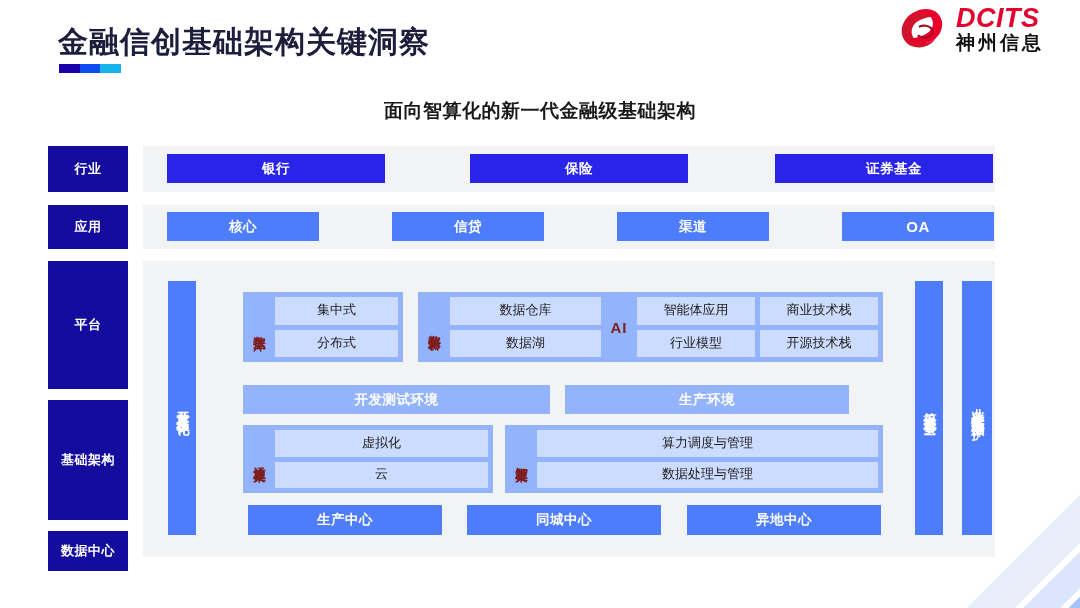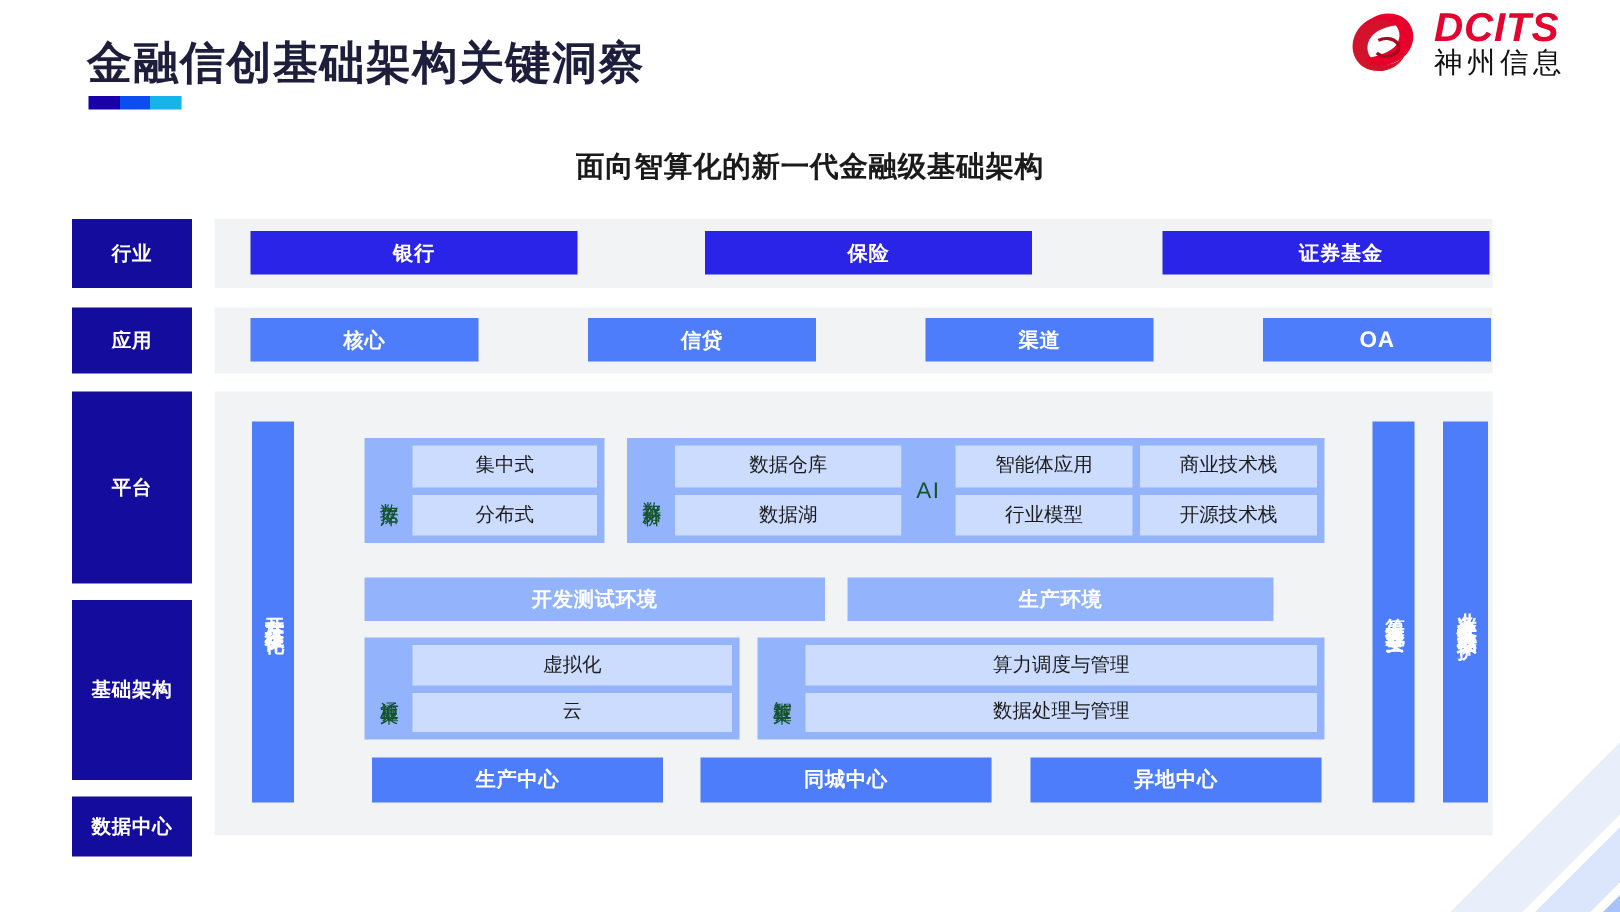--- a/index.html
+++ b/index.html
@@ -20,21 +20,21 @@
     font-size:30px; font-weight:bold; color:#1c1e3c; letter-spacing:1px;
     white-space:nowrap;
   }
   .title-rule { position:absolute; left:59px; top:64px; width:62px; height:9px; display:flex; }
   .title-rule i { flex:1 1 auto; display:block; height:100%; }
 
   .logo { position:absolute; right:36px; top:0; height:58px; display:flex; align-items:center; gap:8px; }
   .logo-mark { width:52px; height:52px; flex:0 0 52px; }
   .logo-txt { display:flex; flex-direction:column; justify-content:center; }
   .logo-en { font-size:27px; font-weight:bold; font-style:italic; color:#e3032e; line-height:1.05; letter-spacing:0.5px; }
-  .logo-cn { font-size:19px; font-weight:normal; color:#111; line-height:1.15; letter-spacing:3px; }
+  .logo-cn { font-size:19px; font-weight:bold; color:#111; line-height:1.15; letter-spacing:3px; }
 
   .subtitle {
     position:absolute; left:0; top:98px; width:1080px; text-align:center;
     font-size:19px; font-weight:bold; color:#1a1a1a; letter-spacing:0.5px;
   }
 
   
   .lbl {
     position:absolute; left:48px; width:80px;
     background:#130c9c; color:#fff;
@@ -77,21 +77,21 @@
   
   #chip-devops { left:168px; top:281px; width:28px; height:254px; font-size:13px; }
 
   
   #chip-compliance { left:915px; top:281px; width:28px; height:254px; font-size:13px; }
   #chip-bcdr       { left:962px; top:281px; width:30px; height:254px; font-size:13px; }
 
   
   .group { position:absolute; background:#93b4fd; display:flex; align-items:stretch; padding:5px; gap:5px; }
   .group > .gtitle {
-    flex:0 0 auto; width:22px; color:#14532d; font-weight:normal; font-size:12.5px;
+    flex:0 0 auto; width:22px; color:#7f1d1d; font-weight:bold; font-size:12.5px;
     writing-mode: vertical-rl; text-orientation: upright; letter-spacing:1px;
     display:flex; align-items:center; justify-content:center;text-align:center;
   }
   .group .gcol { flex:1 1 auto; display:flex; flex-direction:column; gap:5px; }
   .group .gcols { flex:1 1 auto; display:flex; gap:5px; }
   .group .gcols .gcol { flex:1 1 0; }
   .cell {
     flex:1 1 0; background:#ccdcfe; color:#1b1b1b; font-size:13px;
     display:flex; align-items:center; justify-content:center; text-align:center;
     line-height:1.15; white-space:nowrap;

